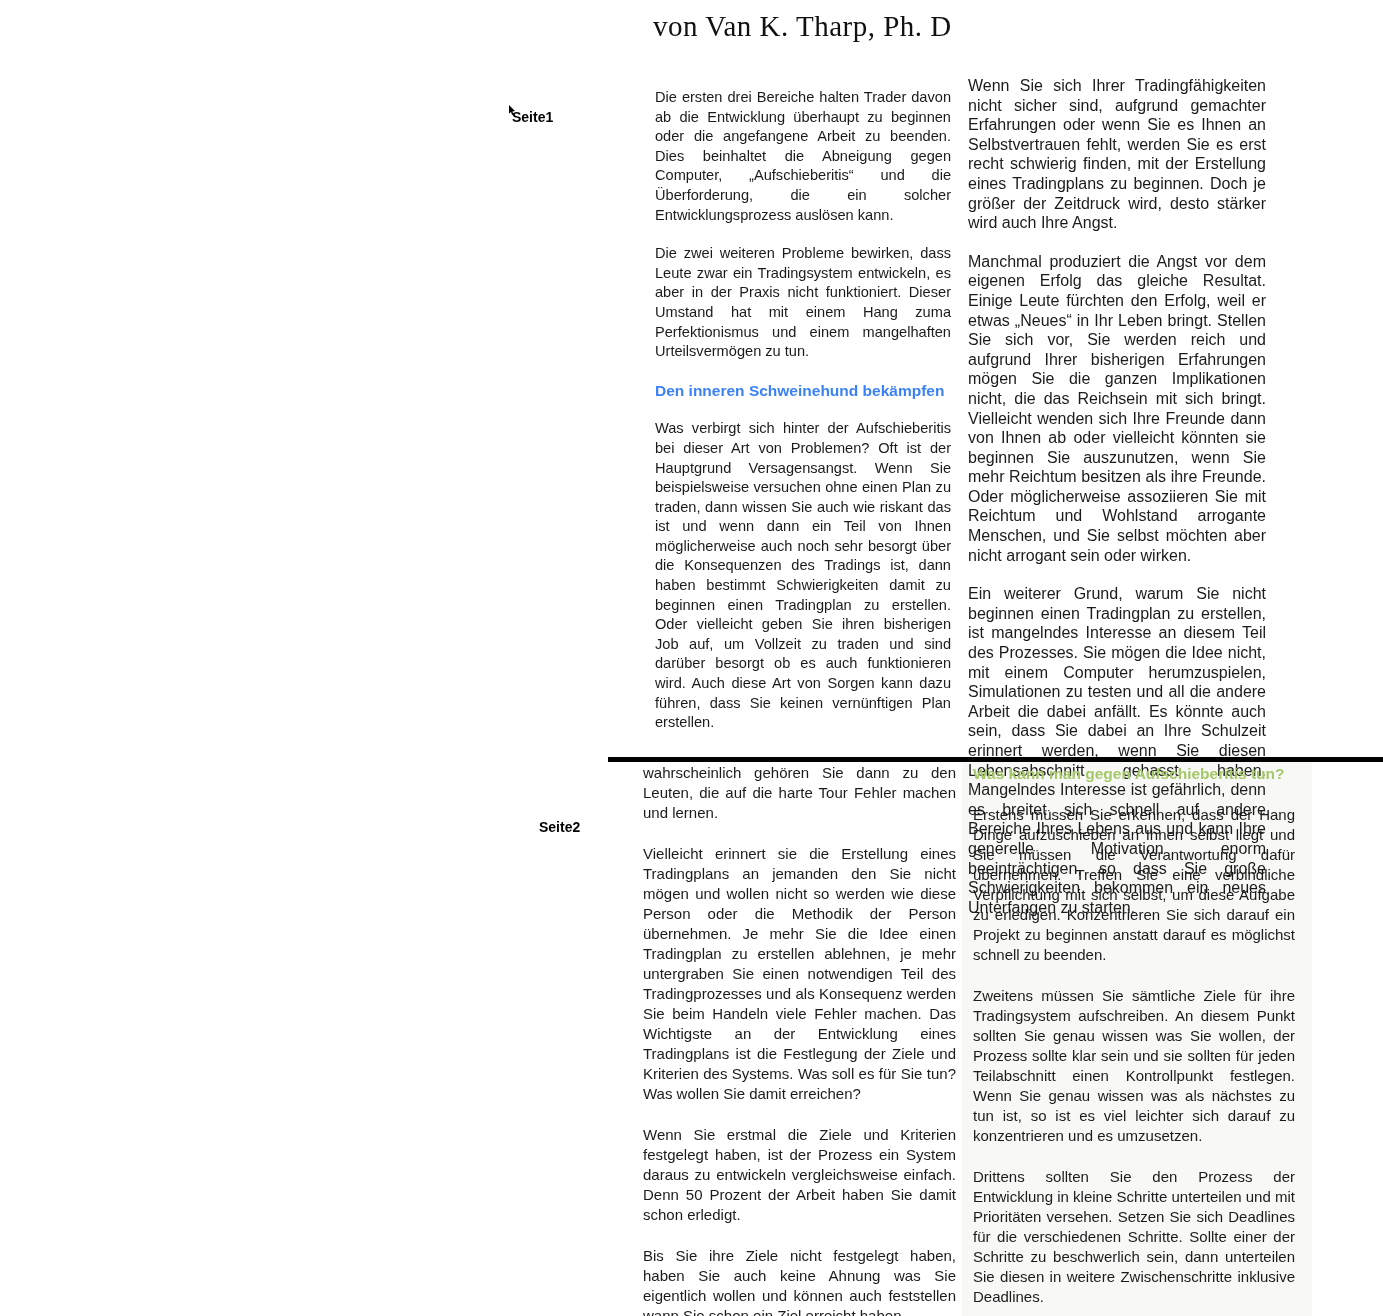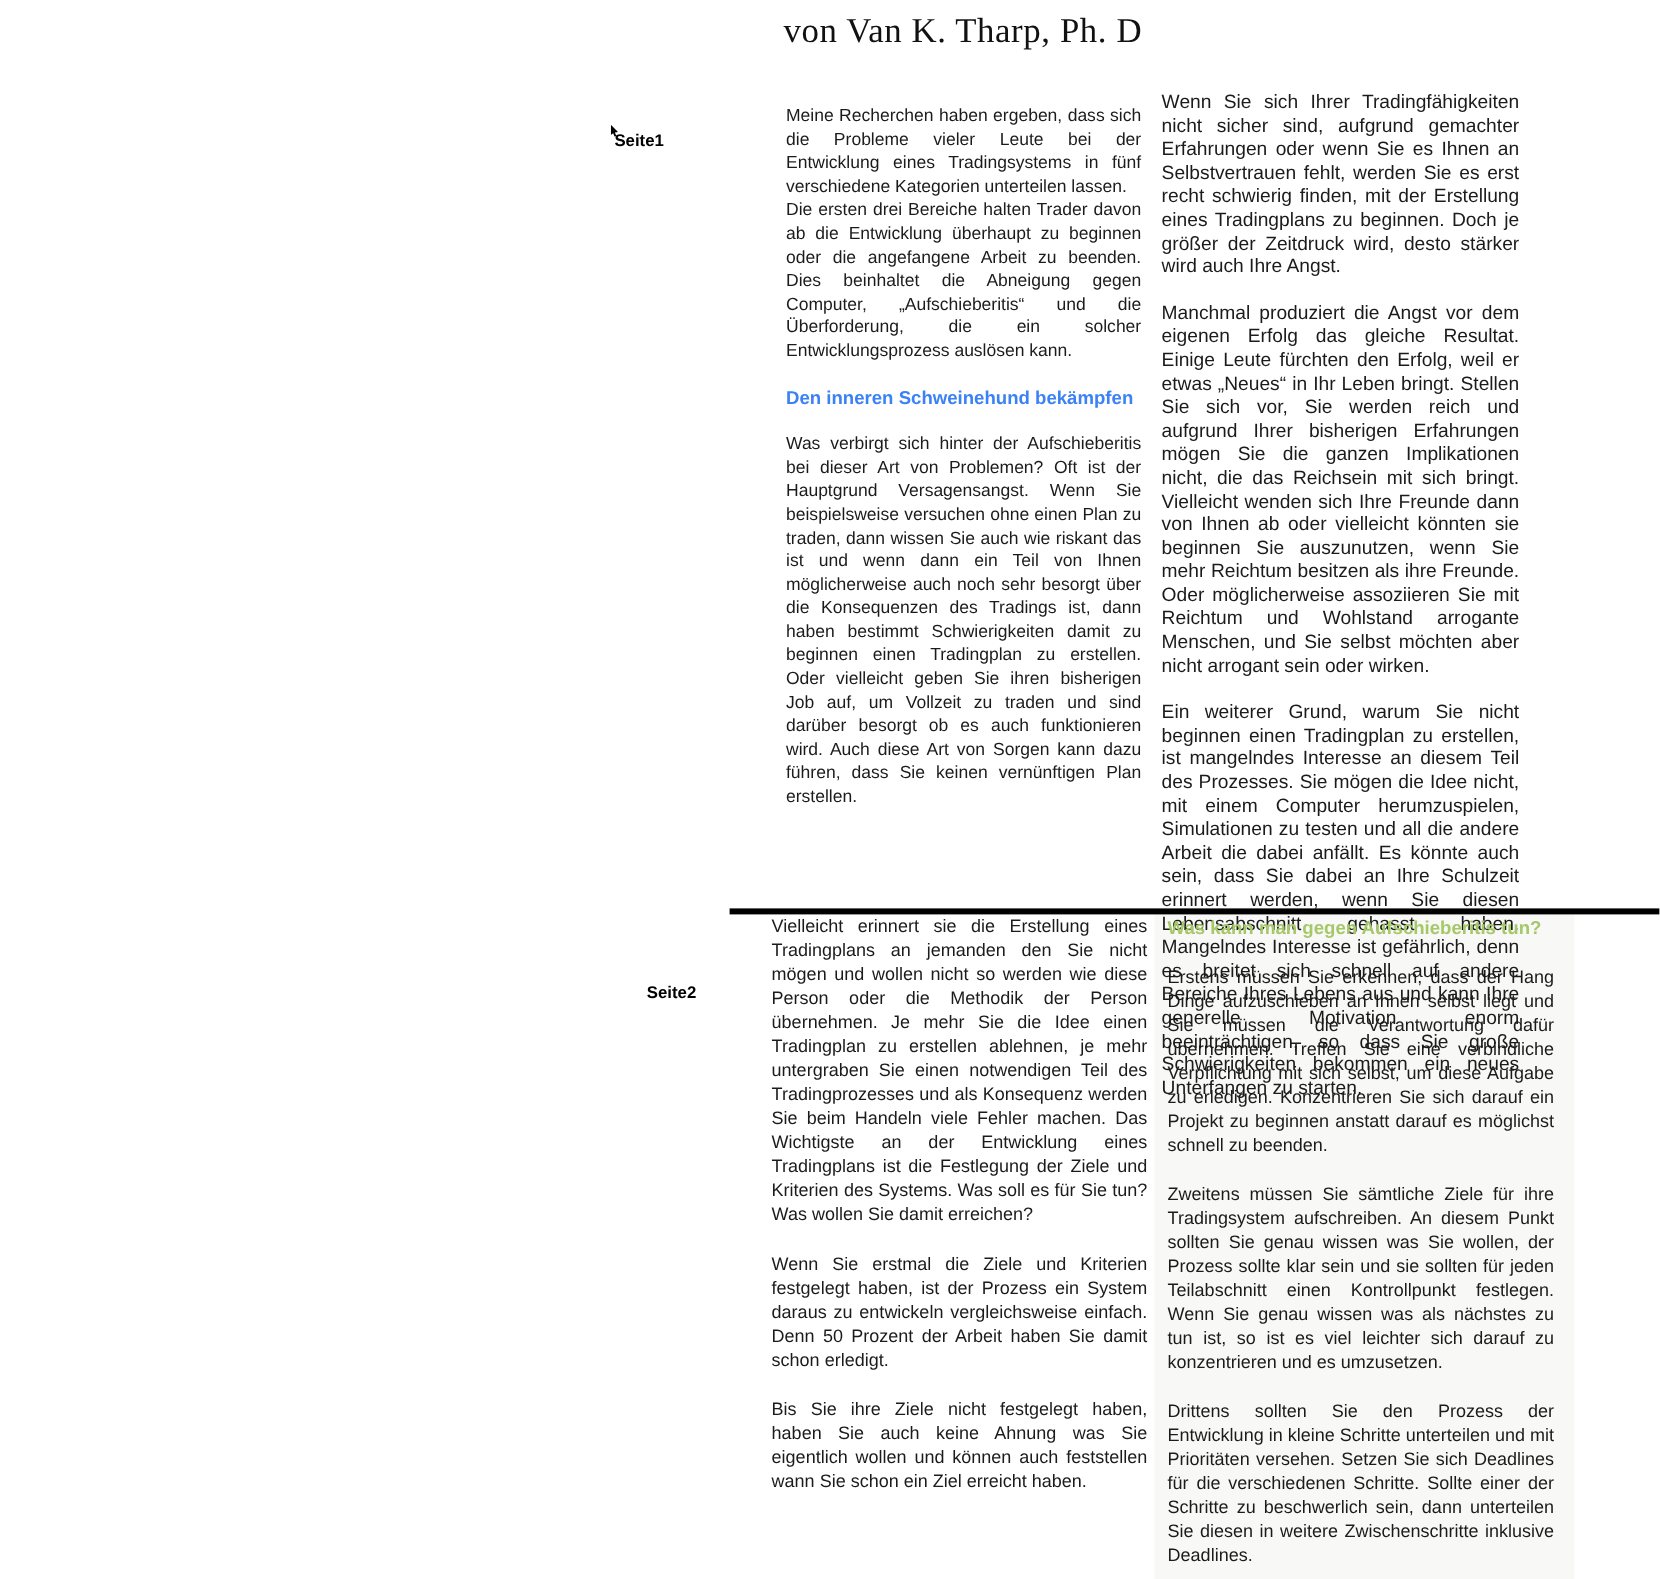--- a/index.html
+++ b/index.html
@@ -58,35 +58,36 @@
 <span class="cursor-icon">
   <svg width="8" height="10" viewBox="0 0 8 10">
       <polygon points="0,0 6,6 3.4,6.4 4.6,9.4 3.2,9.9 2,7 0,8.6" fill="#000"></polygon>
     </svg>
 </span>
 
 <div class="page-label" id="seite1-label">Seite1</div>
 <div class="page-label" id="seite2-label">Seite2</div>
 
 <div class="page-col" id="p1c1">
-  <p class="para nogap">Meine Recherchen haben ergeben, dass sich die Probleme vieler Leute bei der Entwicklung eines Tradingsystems in fünf verschiedene Kategorien unterteilen lassen.</p>
   <p class="para">Die ersten drei Bereiche halten Trader davon ab die Entwicklung überhaupt zu beginnen oder die angefangene Arbeit zu beenden. Dies beinhaltet die Abneigung gegen Computer, „Aufschieberitis“ und die Überforderung, die ein solcher Entwicklungsprozess auslösen kann.</p>
+  <p class="para">Die zwei weiteren Probleme bewirken, dass Leute zwar ein Tradingsystem entwickeln, es aber in der Praxis nicht funktioniert. Dieser Umstand hat mit einem Hang zuma Perfektionismus und einem mangelhaften Urteilsvermögen zu tun.</p>
   <h3 class="heading" style="color: #3b82f6;">Den inneren Schweinehund bekämpfen</h3>
   <p class="para">Was verbirgt sich hinter der Aufschieberitis bei dieser Art von Problemen? Oft ist der Hauptgrund Versagensangst. Wenn Sie beispielsweise versuchen ohne einen Plan zu traden, dann wissen Sie auch wie riskant das ist und wenn dann ein Teil von Ihnen möglicherweise auch noch sehr besorgt über die Konsequenzen des Tradings ist, dann haben bestimmt Schwierigkeiten damit zu beginnen einen Tradingplan zu erstellen. Oder vielleicht geben Sie ihren bisherigen Job auf, um Vollzeit zu traden und sind darüber besorgt ob es auch funktionieren wird. Auch diese Art von Sorgen kann dazu führen, dass Sie keinen vernünftigen Plan erstellen.</p>
 </div>
 
 <div class="page-col" id="p1c2">
   <p class="para">Wenn Sie sich Ihrer Tradingfähigkeiten nicht sicher sind, aufgrund gemachter Erfahrungen oder wenn Sie es Ihnen an Selbstvertrauen fehlt, werden Sie es erst recht schwierig finden, mit der Erstellung eines Tradingplans zu beginnen. Doch je größer der Zeitdruck wird, desto stärker wird auch Ihre Angst.</p>
   <p class="para">Manchmal produziert die Angst vor dem eigenen Erfolg das gleiche Resultat. Einige Leute fürchten den Erfolg, weil er etwas „Neues“ in Ihr Leben bringt. Stellen Sie sich vor, Sie werden reich und aufgrund Ihrer bisherigen Erfahrungen mögen Sie die ganzen Implikationen nicht, die das Reichsein mit sich bringt. Vielleicht wenden sich Ihre Freunde dann von Ihnen ab oder vielleicht könnten sie beginnen Sie auszunutzen, wenn Sie mehr Reichtum besitzen als ihre Freunde. Oder möglicherweise assoziieren Sie mit Reichtum und Wohlstand arrogante Menschen, und Sie selbst möchten aber nicht arrogant sein oder wirken.</p>
   <p class="para">Ein weiterer Grund, warum Sie nicht beginnen einen Tradingplan zu erstellen, ist mangelndes Interesse an diesem Teil des Prozesses. Sie mögen die Idee nicht, mit einem Computer herumzuspielen, Simulationen zu testen und all die andere Arbeit die dabei anfällt. Es könnte auch sein, dass Sie dabei an Ihre Schulzeit erinnert werden, wenn Sie diesen Lebensabschnitt gehasst haben. Mangelndes Interesse ist gefährlich, denn es breitet sich schnell auf andere Bereiche Ihres Lebens aus und kann Ihre generelle Motivation enorm beeinträchtigen, so dass Sie große Schwierigkeiten bekommen ein neues Unterfangen zu starten.</p>
 </div>
 
 <div class="divider"></div>
 
 <div class="page-col" id="p2c1">
+  <p class="para">wahrscheinlich gehören Sie dann zu den Leuten, die auf die harte Tour Fehler machen und lernen.</p>
   <p class="para">Vielleicht erinnert sie die Erstellung eines Tradingplans an jemanden den Sie nicht mögen und wollen nicht so werden wie diese Person oder die Methodik der Person übernehmen. Je mehr Sie die Idee einen Tradingplan zu erstellen ablehnen, je mehr untergraben Sie einen notwendigen Teil des Tradingprozesses und als Konsequenz werden Sie beim Handeln viele Fehler machen. Das Wichtigste an der Entwicklung eines Tradingplans ist die Festlegung der Ziele und Kriterien des Systems. Was soll es für Sie tun? Was wollen Sie damit erreichen?</p>
   <p class="para">Wenn Sie erstmal die Ziele und Kriterien festgelegt haben, ist der Prozess ein System daraus zu entwickeln vergleichsweise einfach. Denn 50 Prozent der Arbeit haben Sie damit schon erledigt.</p>
   <p class="para">Bis Sie ihre Ziele nicht festgelegt haben, haben Sie auch keine Ahnung was Sie eigentlich wollen und können auch feststellen wann Sie schon ein Ziel erreicht haben.</p>
 
 </div>
 
 <div class="page-col" id="p2c2">
   <h3 class="heading" style="color: rgb(165, 200, 105);">Was kann man gegen Aufschieberitis tun?</h3>
   <p class="para">Erstens müssen Sie erkennen, dass der Hang Dinge aufzuschieben an Ihnen selbst liegt und Sie müssen die Verantwortung dafür übernehmen. Treffen Sie eine verbindliche Verpflichtung mit sich selbst, um diese Aufgabe zu erledigen. Konzentrieren Sie sich darauf ein Projekt zu beginnen anstatt darauf es möglichst schnell zu beenden.</p>
   <p class="para">Zweitens müssen Sie sämtliche Ziele für ihre Tradingsystem aufschreiben. An diesem Punkt sollten Sie genau wissen was Sie wollen, der Prozess sollte klar sein und sie sollten für jeden Teilabschnitt einen Kontrollpunkt festlegen. Wenn Sie genau wissen was als nächstes zu tun ist, so ist es viel leichter sich darauf zu konzentrieren und es umzusetzen.</p>

